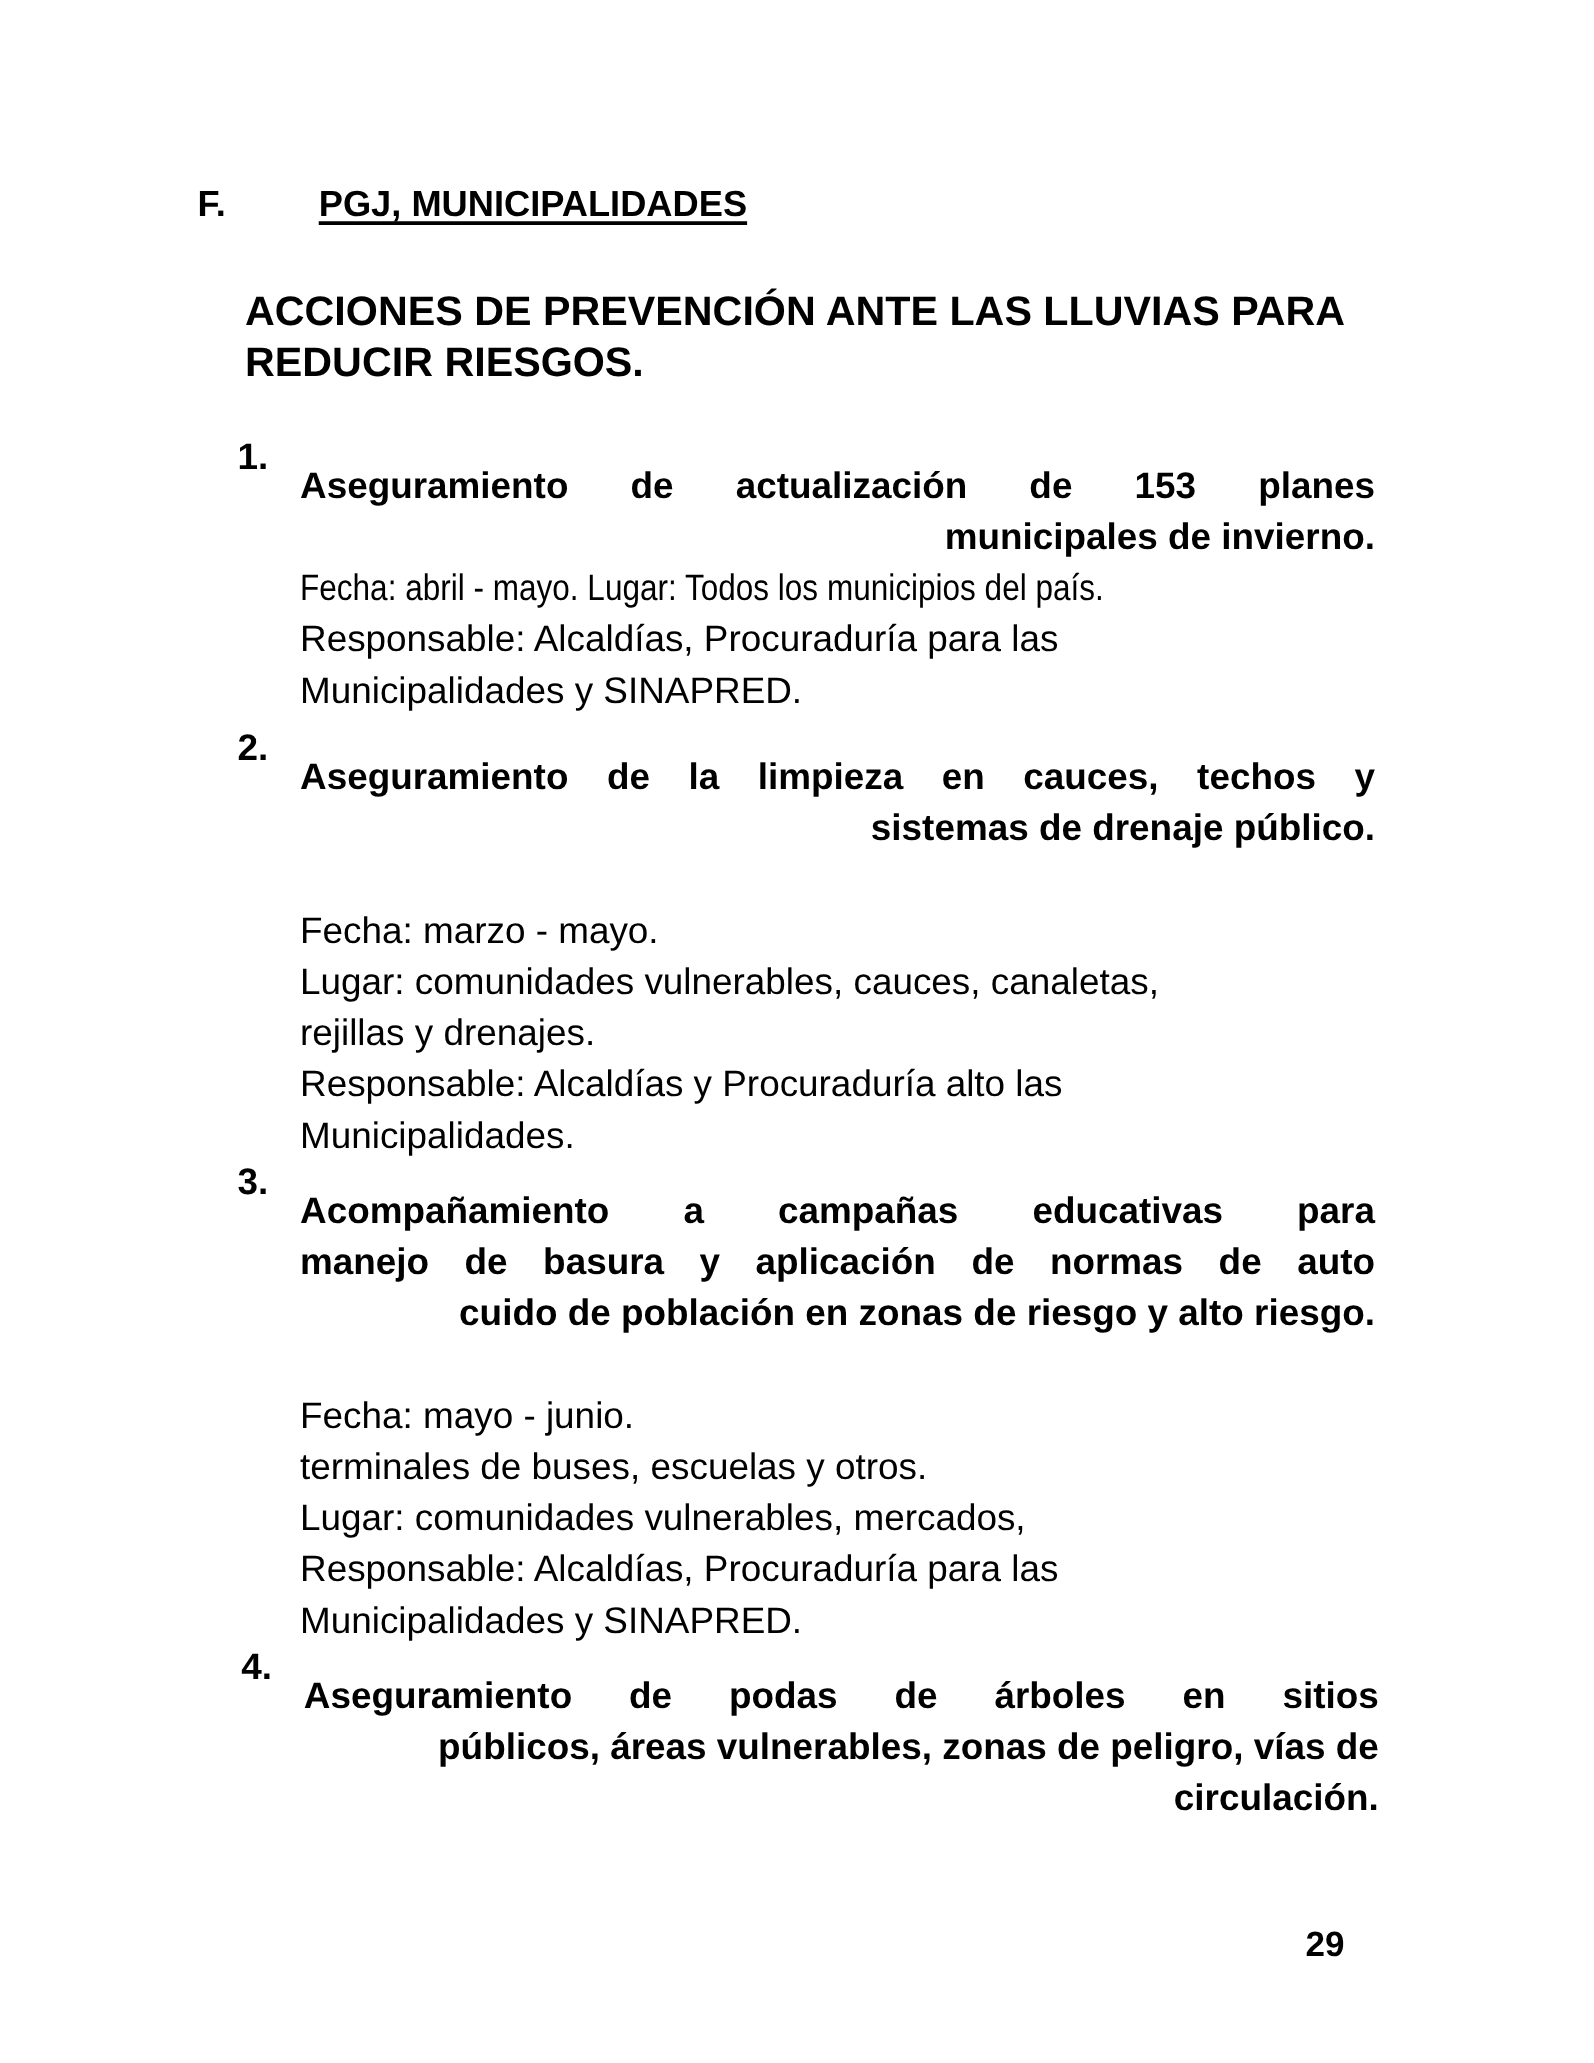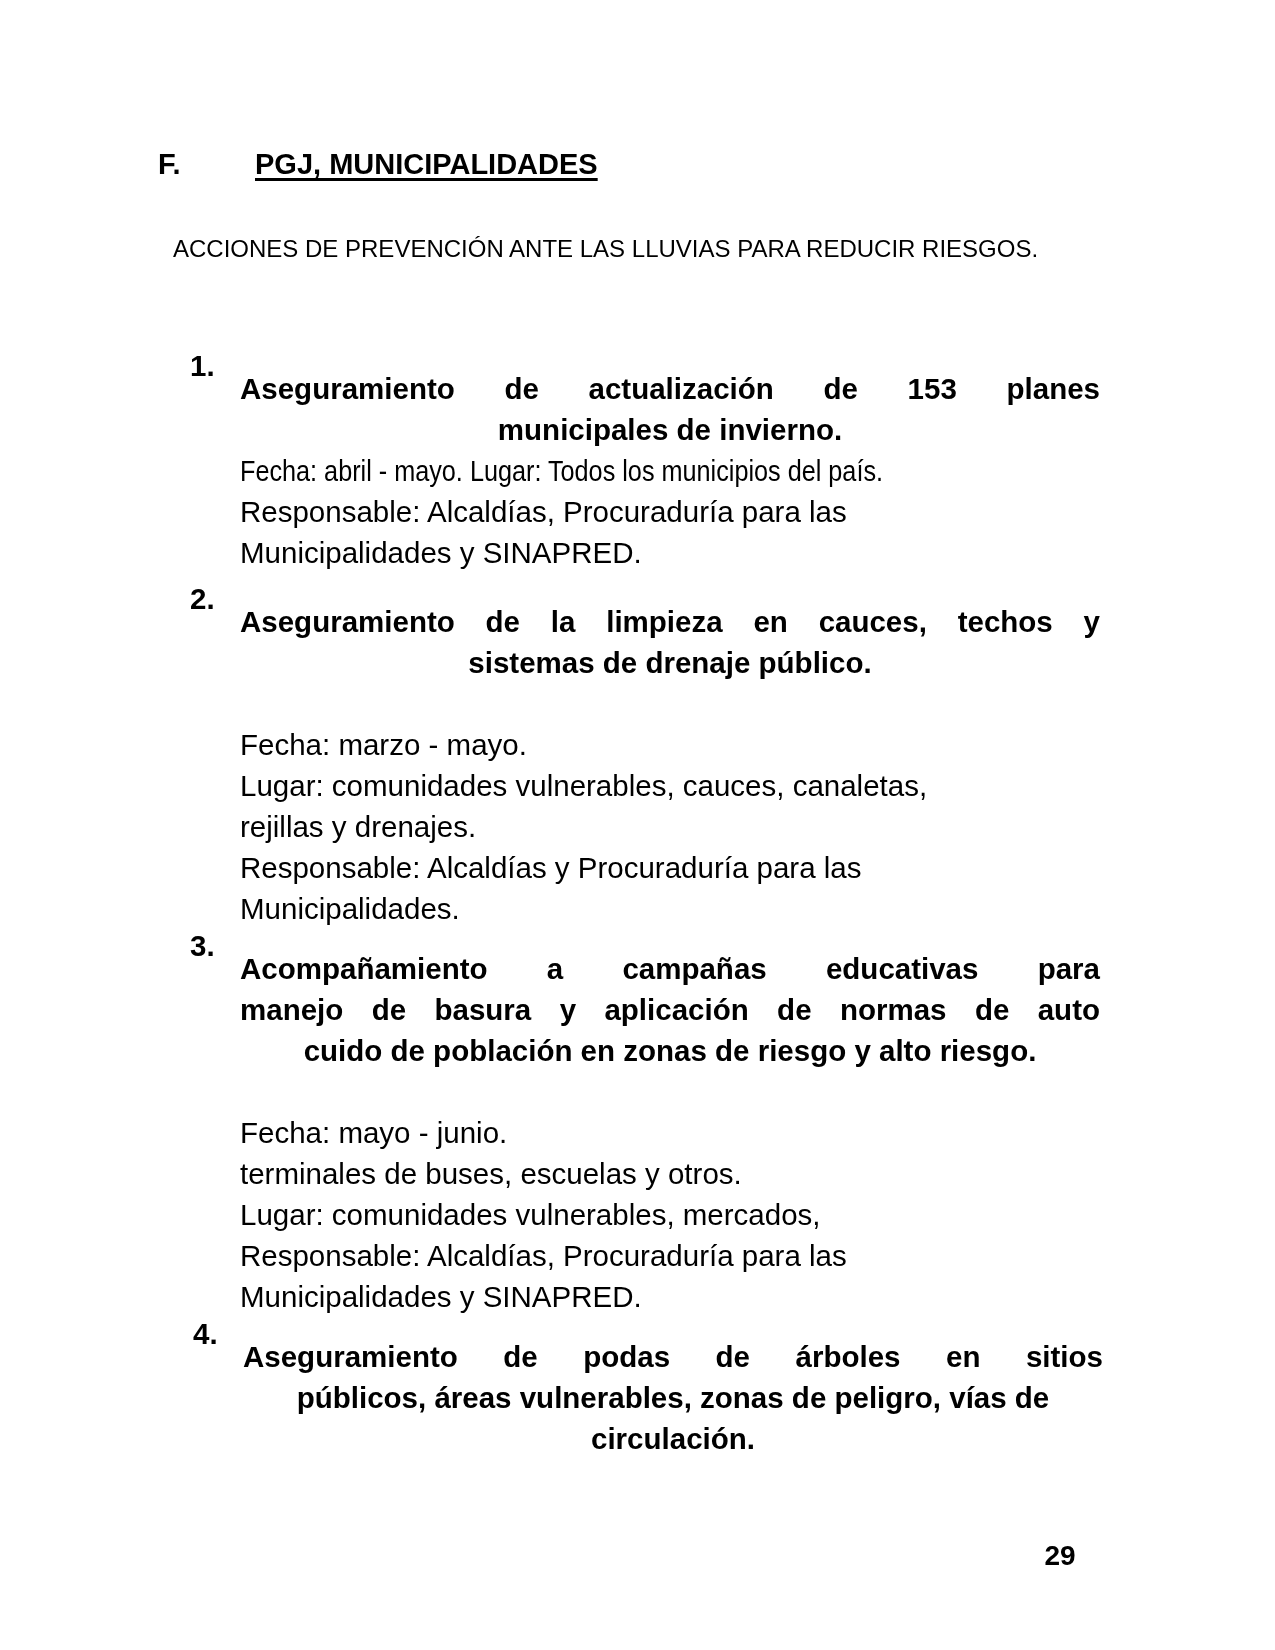--- a/index.html
+++ b/index.html
@@ -41,25 +41,25 @@
   }
   .section-title-underline {
     text-decoration: underline;
     text-underline-offset: 4px;
     text-decoration-thickness: 2.5px;
   }
 
   
   .main-heading {
     position: absolute;
-    left: 173px;
+    left: 196px;
     top: 228px;
     width: 925px;
-    font-size: 24px;
-    font-weight: normal;
+    font-size: 33px;
+    font-weight: bold;
     line-height: 41px;
   }
 
   
   .list {
     position: absolute;
     left: 0;
     top: 0;
     width: 1275px;
   }
@@ -84,21 +84,21 @@
   .lead {
     font-size: 29.5px;
     font-weight: bold;
     line-height: 41px;
     text-align: justify;
     text-justify: inter-word;
     margin-top: 23px;
   }
   .lead > span.lastline {
     display: block;
-    text-align: center;
+    text-align: right;
   }
   .lead-just {
     display: block;
     text-align: justify;
     text-align-last: justify;
   }
   .detail {
     font-size: 29.5px;
     font-weight: normal;
     line-height: 41px;
@@ -161,21 +161,21 @@
       <div class="item-body">
         <div class="lead">
           <span class="lead-just">Aseguramiento de la limpieza en cauces, techos y</span>
           <span class="lastline">sistemas de drenaje público.</span>
         </div>
         <div class="gap"></div>
         <div class="detail">
           <span class="line">Fecha: marzo - mayo.</span>
           <span class="line">Lugar: comunidades vulnerables, cauces, canaletas,</span>
           <span class="line">rejillas y drenajes.</span>
-          <span class="line">Responsable: Alcaldías y Procuraduría para las</span>
+          <span class="line">Responsable: Alcaldías y Procuraduría alto las</span>
           <span class="line">Municipalidades.</span>
         </div>
       </div>
     </div>
 
     <div class="item" style="top:925px;">
       <div class="item-num">3.</div>
       <div class="item-body">
         <div class="lead">
           <span class="lead-just">Acompañamiento a campañas educativas para</span>

